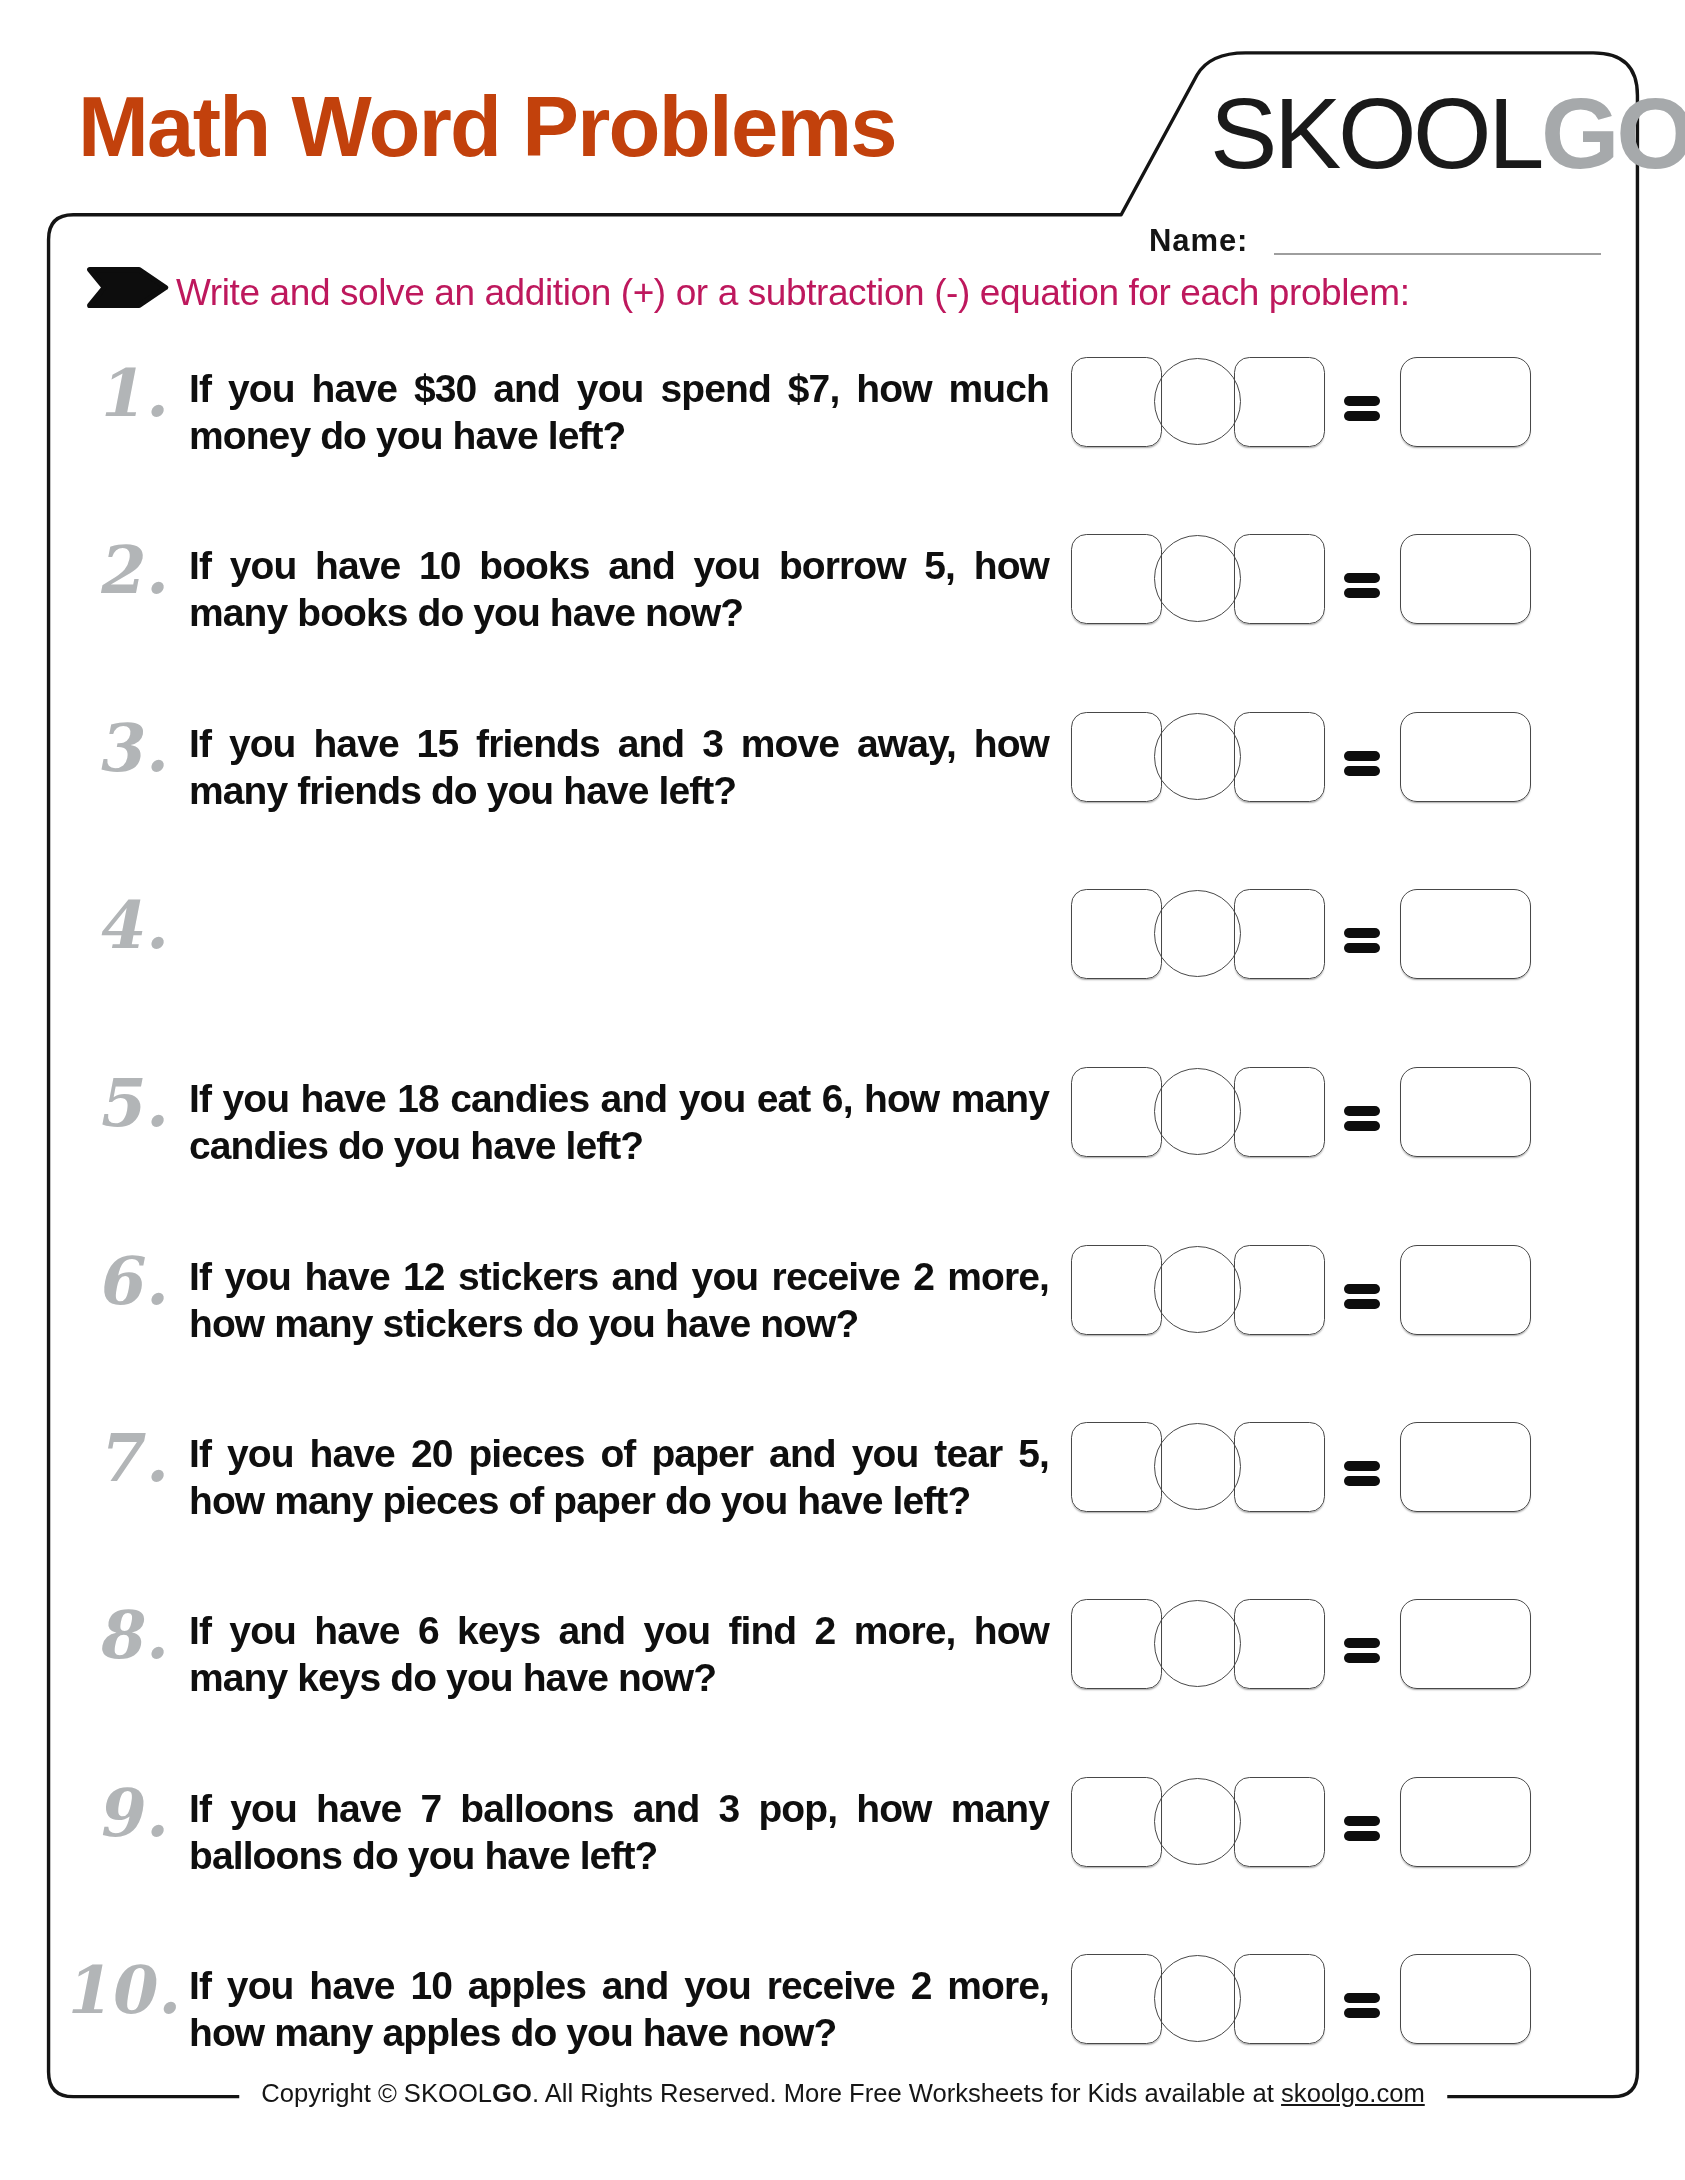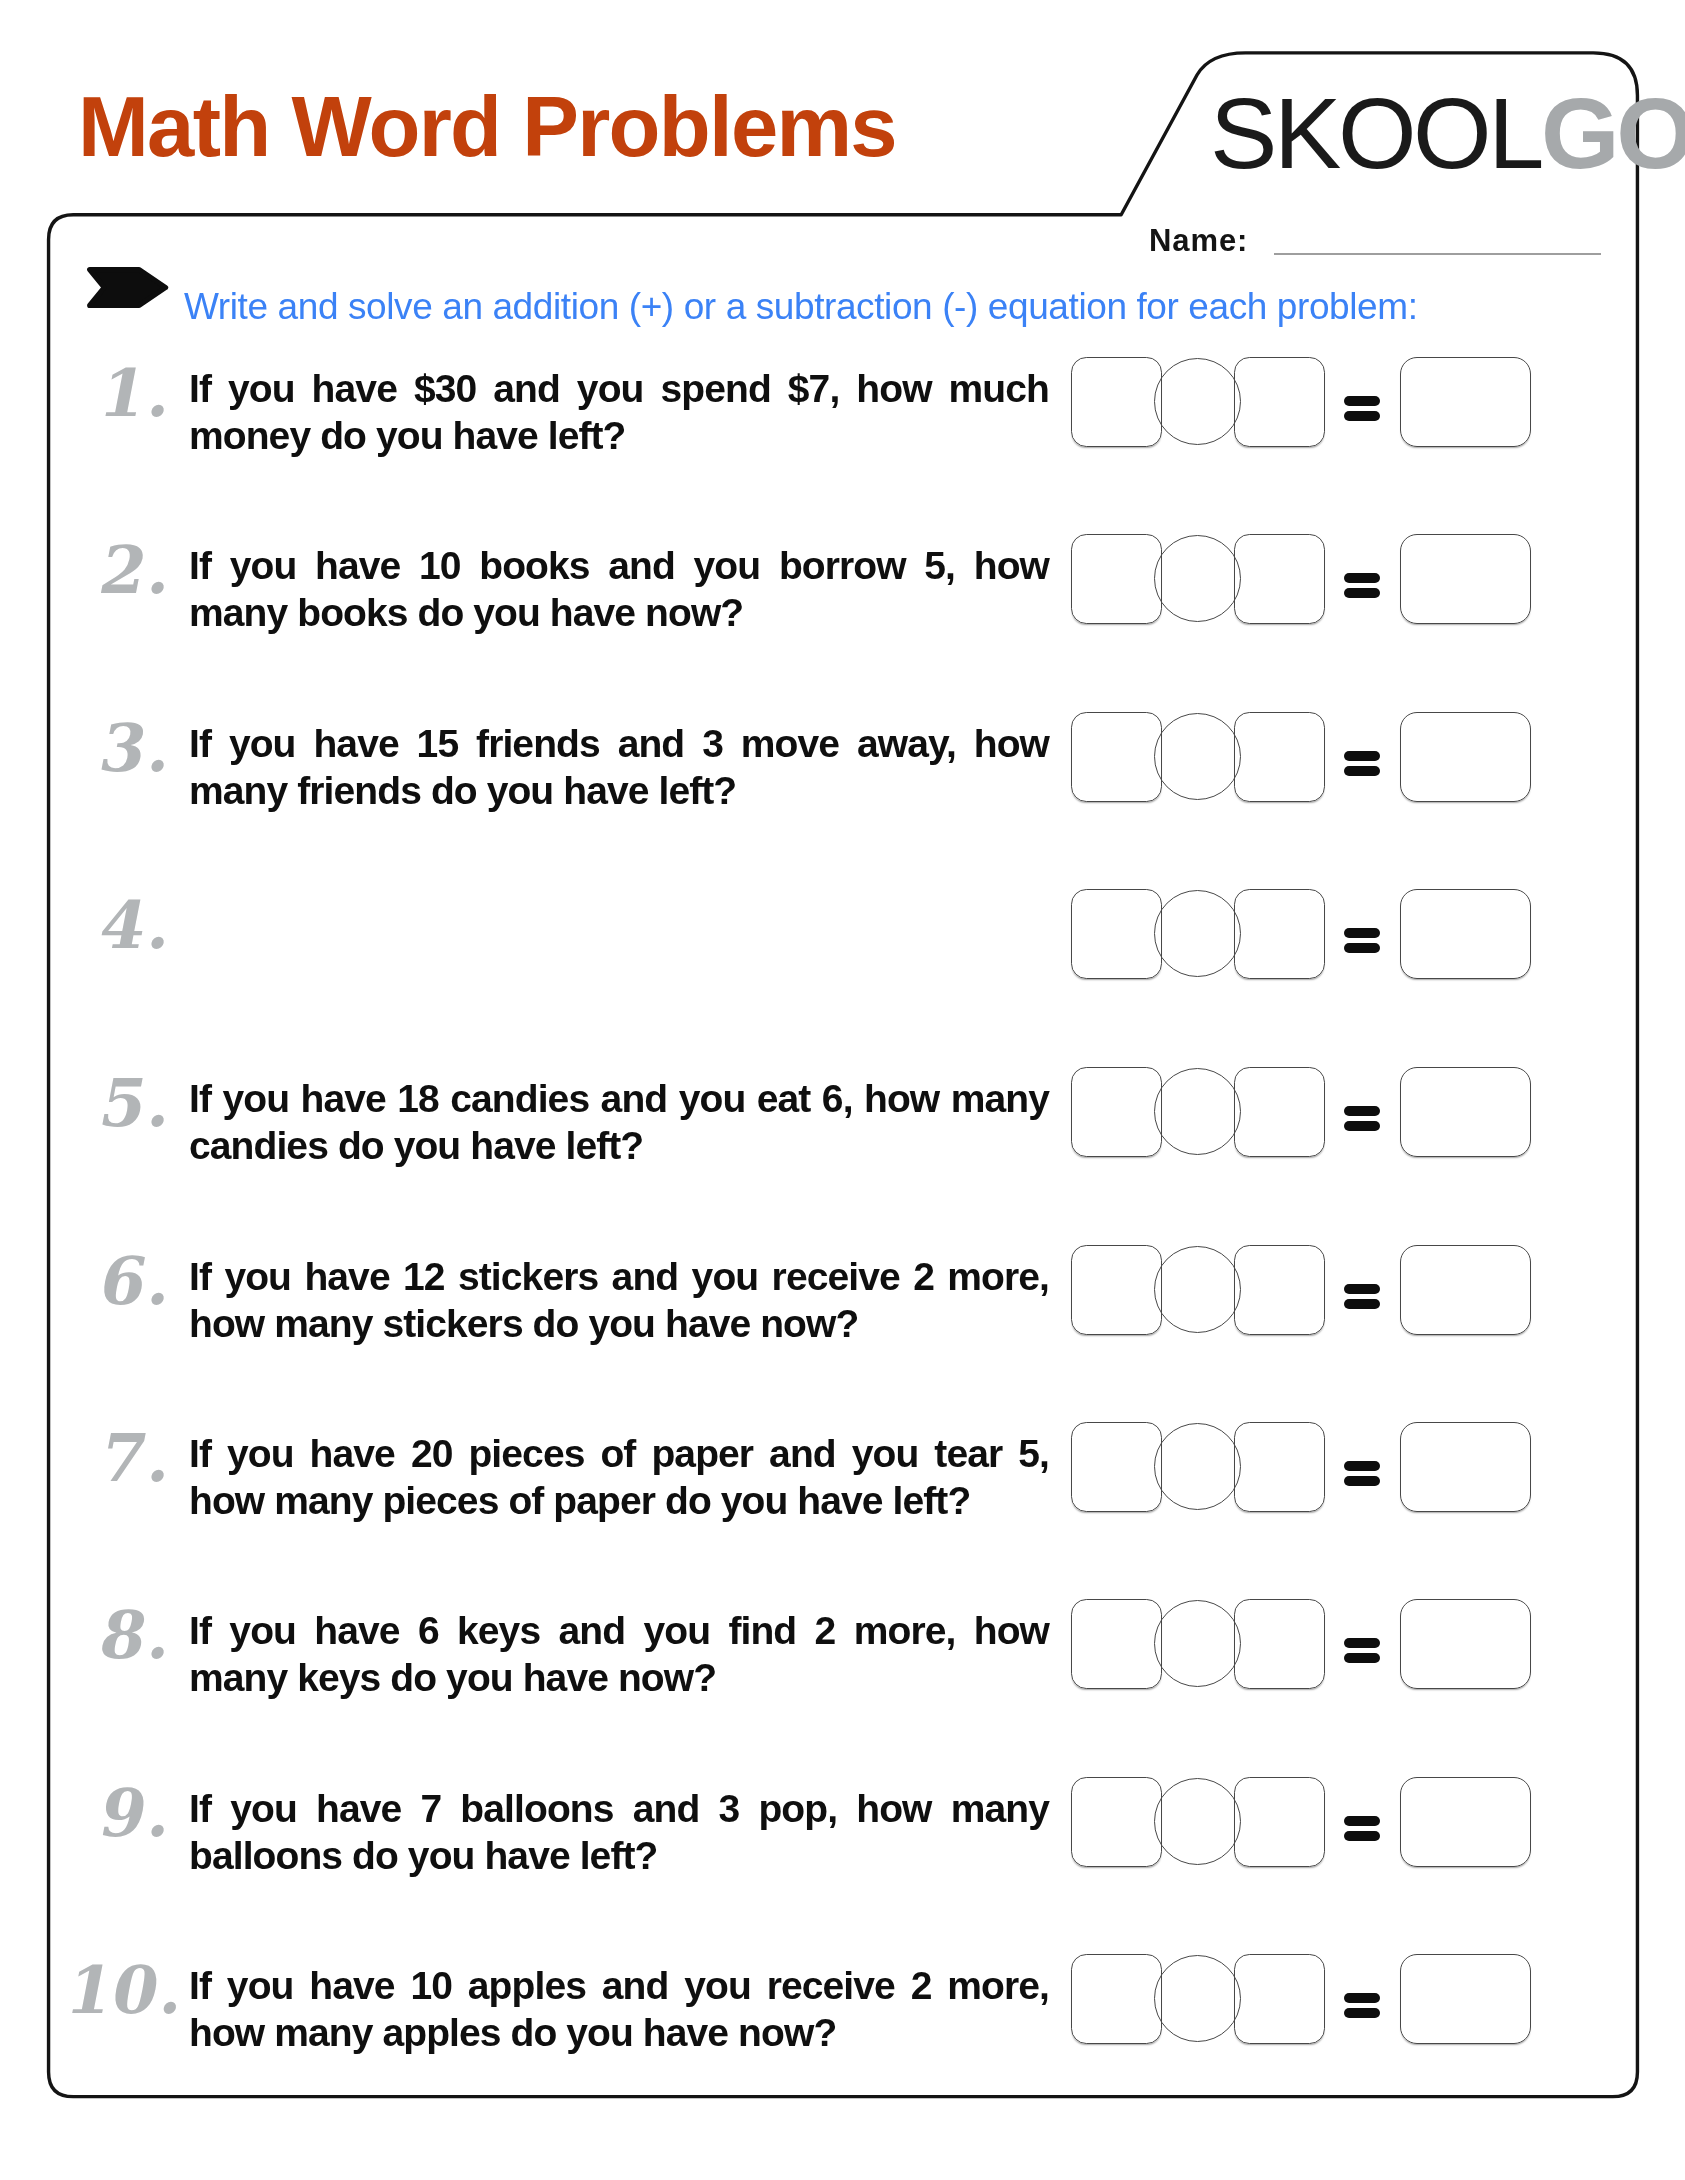--- a/index.html
+++ b/index.html
@@ -29,22 +29,22 @@
     position:absolute;left:1149px;top:223px;
     font-size:31px;font-weight:bold;letter-spacing:0.9px;color:#141414;
   }
   .name-line{
     position:absolute;left:1274px;top:253px;width:327px;height:0;
     border-top:2.6px solid #9e9e9e;
   }
   
   .instr-arrow{position:absolute;left:87px;top:267px;}
   .instr-text{
-    position:absolute;left:176px;top:286px;width:1448px;
-    font-size:37px;letter-spacing:-0.4px;color:#3b82f6;white-space:nowrap;margin-left:8px;
+    position:absolute;left:176px;top:272px;width:1448px;
+    font-size:37px;letter-spacing:-0.4px;color:#be185d;white-space:nowrap;
   }
   
   .row{position:absolute;left:0;width:1686px;height:119px;}
   .num{
     position:absolute;left:68px;top:5.1px;width:101px;
     text-align:right;
     font-family:"DejaVu Serif",serif;
     font-style:italic;font-weight:bold;
     font-size:65px;line-height:1;
     color:#b2b5b7;
@@ -257,15 +257,18 @@
       <div class="circ"></div>
       <div class="sq"></div>
       <div class="eqs">
         <div class="eqbar"></div>
         <div class="eqbar"></div>
       </div>
       <div class="res"></div>
     </div>
   </div>
 
+  <div class="footer">
+    <span>Copyright © SKOOL</span><span class="bold">GO</span><span>. All Rights Reserved. More Free Worksheets for Kids available at </span><a href="#">skoolgo.com</a>
+  </div>
 
 </div>
 
 
 </body></html>

